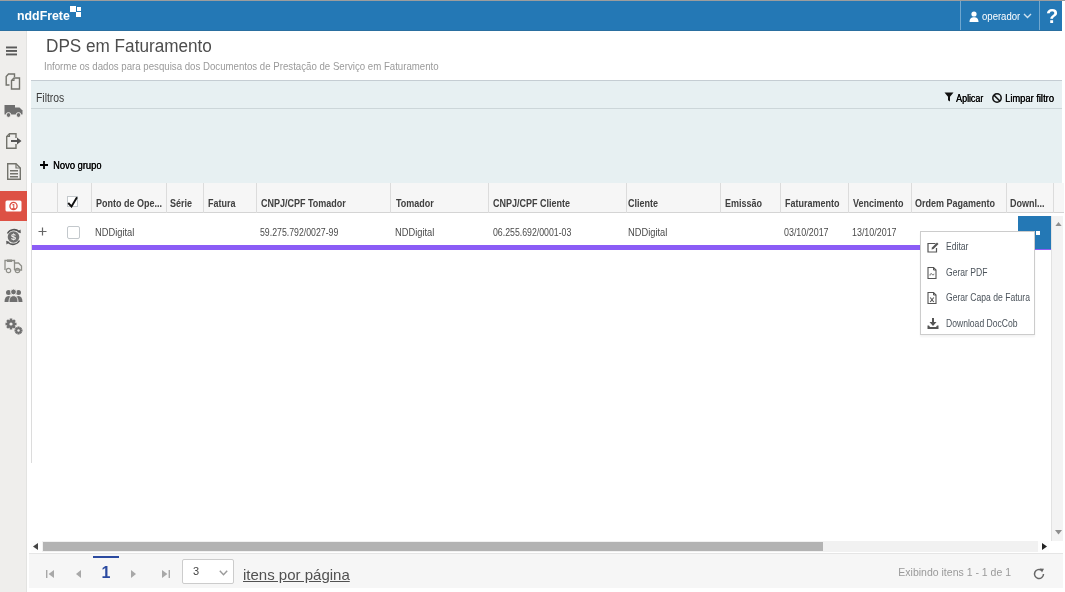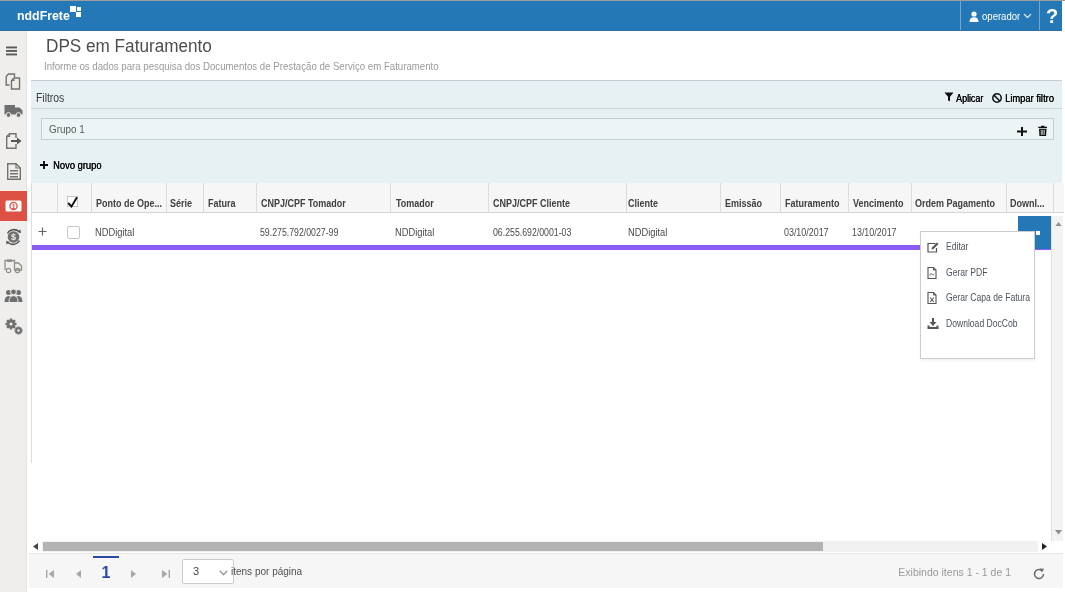--- a/index.html
+++ b/index.html
@@ -38,29 +38,29 @@
   #grow { position:absolute; left:0; top:30px; width:1021px; height:37px; background:#fff; border-bottom:5px solid #8b5cf6; }
   .cell { position:absolute; top:14.5px; font-size:10px; color:#4a4a4a; white-space:nowrap; line-height:1; transform:scaleX(0.89); transform-origin:left top; }
   .ckbox { position:absolute; background:#fff; border:1px solid #c3c8cc; border-radius:2px; }
   
   #vsb { left:1051px; top:216px; width:12px; height:325px; background:#f3f3f3; border-left:1px solid #e2e2e2; }
   #hsb { left:31px; top:541px; width:1018px; height:11px; background:#f1f1f1; }
   #hthumb { position:absolute; left:12px; top:1px; width:780px; height:9px; background:#b3b3b3; }
   .sbbtn { position:absolute; top:0; width:11px; height:11px; background:#fdfdfd; }
   
   #ddbtn { left:1018px; top:216px; width:33px; height:33px; background:#2478b5; }
-  #menu { left:920px; top:231px; width:115px; height:128px; background:#fff; border:1px solid #ccc; box-shadow:0 2px 2px rgba(0,0,0,.05); }
+  #menu { left:920px; top:231px; width:115px; height:104px; background:#fff; border:1px solid #ccc; box-shadow:0 2px 2px rgba(0,0,0,.05); }
   .mitem { position:absolute; left:25px; font-size:11px; color:#4c545c; white-space:nowrap; line-height:1; transform:scaleX(0.78); transform-origin:left top; }
   .micon { position:absolute; left:6px; }
   
   #pager { left:29px; top:553px; width:1034px; height:34.5px; background:#f6f6f6; border-top:1px solid #e5e5e5; }
   #pcur { position:absolute; left:64px; top:2px; width:26px; height:31px; border-top:2px solid #2b4aa0; color:#2b4aa0; font-size:16px; font-weight:bold; text-align:center; padding-top:6px; }
   #psel { position:absolute; left:153px; top:5px; width:52px; height:25px; background:#fff; border:1px solid #ccc; border-radius:2px; }
   #pseltxt { position:absolute; left:10px; top:6px; font-size:11px; color:#444; line-height:1; }
-  #pitens { position:absolute; left:202px; top:12.5px; font-size:10px; color:#515151; line-height:1; }
+  #pitens { position:absolute; left:214px; top:12.5px; font-size:15px; color:#515151; line-height:1;text-decoration:underline; }
   #pinfo { position:absolute; right:52px; top:13px; font-size:10.5px; color:#9a9a9a; line-height:1; }
 </style>
 </head>
 <body>
 <div id="page">
   <div class="abs" id="tophair"></div>
   <div class="abs" id="topbar"></div>
   <div class="abs" id="logo">nddFrete</div>
   <div class="sq" style="left:70px; top:6px; width:6px; height:6px;"></div>
   <div class="sq" style="left:77px; top:7px; width:4px; height:4px;"></div>
@@ -162,33 +162,20 @@
   <div class="abs" id="fhdrline"></div>
   <svg class="abs" style="left:944px; top:92px;" width="10" height="10" viewBox="0 0 10 10">
       <path d="M0.5 0.5 L9.5 0.5 L6 4.8 L6 9.5 L4 8.2 L4 4.8 Z" fill="#111"></path>
     </svg>
   <div class="abs" id="aplicar">Aplicar</div>
   <svg class="abs" style="left:992px; top:93px;" width="10" height="10" viewBox="0 0 10 10">
       <circle cx="5" cy="5" r="4.2" stroke="#111" stroke-width="1.5" fill="none"></circle>
       <line x1="1.9" y1="2.1" x2="8.1" y2="8.2" stroke="#111" stroke-width="1.5"></line>
     </svg>
   <div class="abs" id="limpar">Limpar filtro</div>
-  <div class="abs" id="grupobox">
-    <div id="grupotxt">Grupo 1</div>
-    <svg style="position:absolute; left:975px; top:8px;" width="10" height="9" viewBox="0 0 10 9">
-        <path d="M5 0 L5 9 M0 4.5 L10 4.5" stroke="#111" stroke-width="2"></path>
-      </svg>
-    <svg class="abs" style="left:995.5px; top:6.5px;" width="9.5" height="11" viewBox="0 0 9.5 11">
-        <path d="M3 0.8 L6.5 0.8 L6.5 1.8 L9.2 1.8 L9.2 2.9 L0.3 2.9 L0.3 1.8 L3 1.8 Z" fill="#111"></path>
-        <path d="M1 3.7 L8.5 3.7 L8.1 11 L1.4 11 Z" fill="#111"></path>
-        <line x1="3.2" y1="4.8" x2="3.35" y2="9.9" stroke="#edf4f5" stroke-width="0.8"></line>
-        <line x1="4.75" y1="4.8" x2="4.75" y2="9.9" stroke="#edf4f5" stroke-width="0.8"></line>
-        <line x1="6.3" y1="4.8" x2="6.15" y2="9.9" stroke="#edf4f5" stroke-width="0.8"></line>
-      </svg>
-  </div>
   <svg class="abs" style="left:40px; top:160.5px;" width="8" height="8" viewBox="0 0 8 8">
       <path d="M4 0 L4 8 M0 4 L8 4" stroke="#000" stroke-width="1.8"></path>
     </svg>
   <div class="abs" id="novo">Novo grupo</div>
 
   <div class="abs" id="grid">
     <div id="ghead">
       <div class="csep" style="left:25px;"></div>
       <div class="csep" style="left:58.5px;"></div>
       <div class="csep" style="left:133.5px;"></div>

